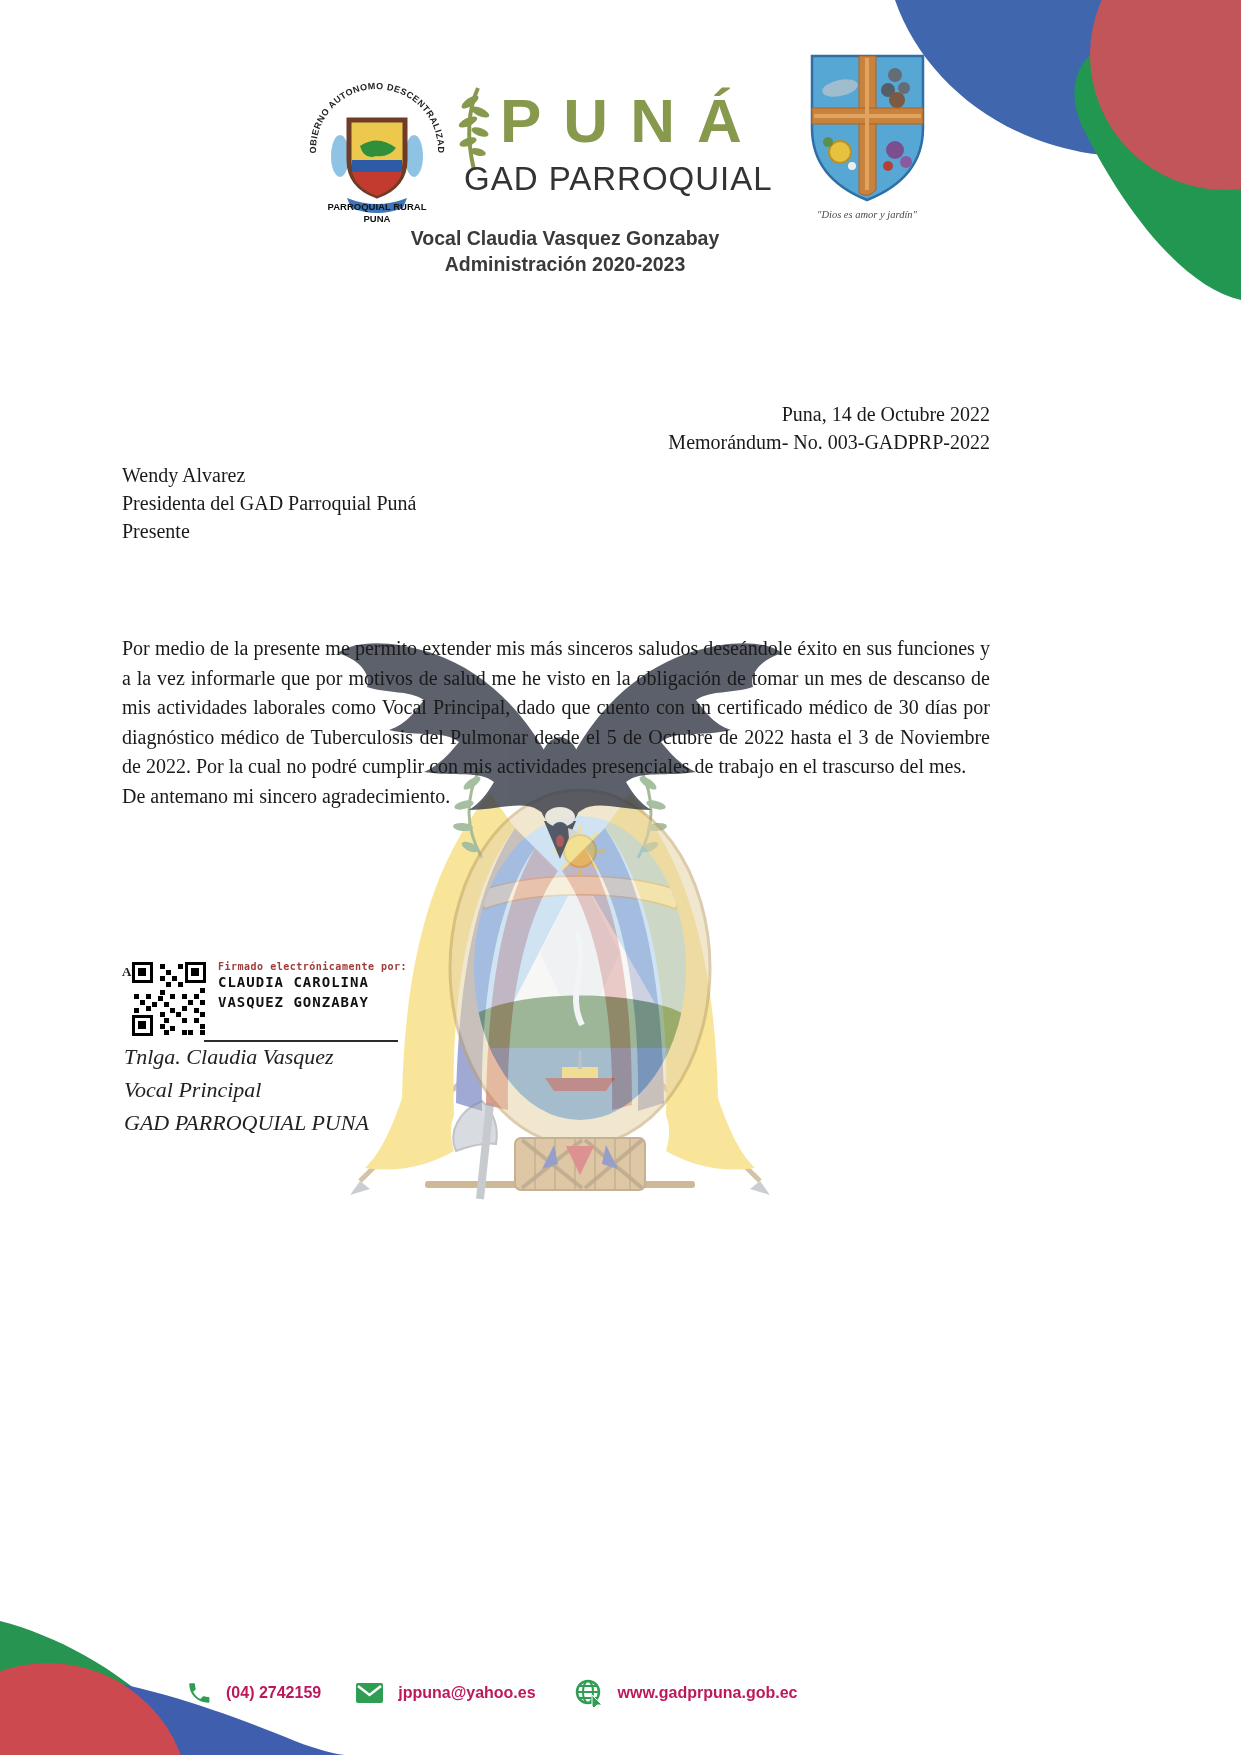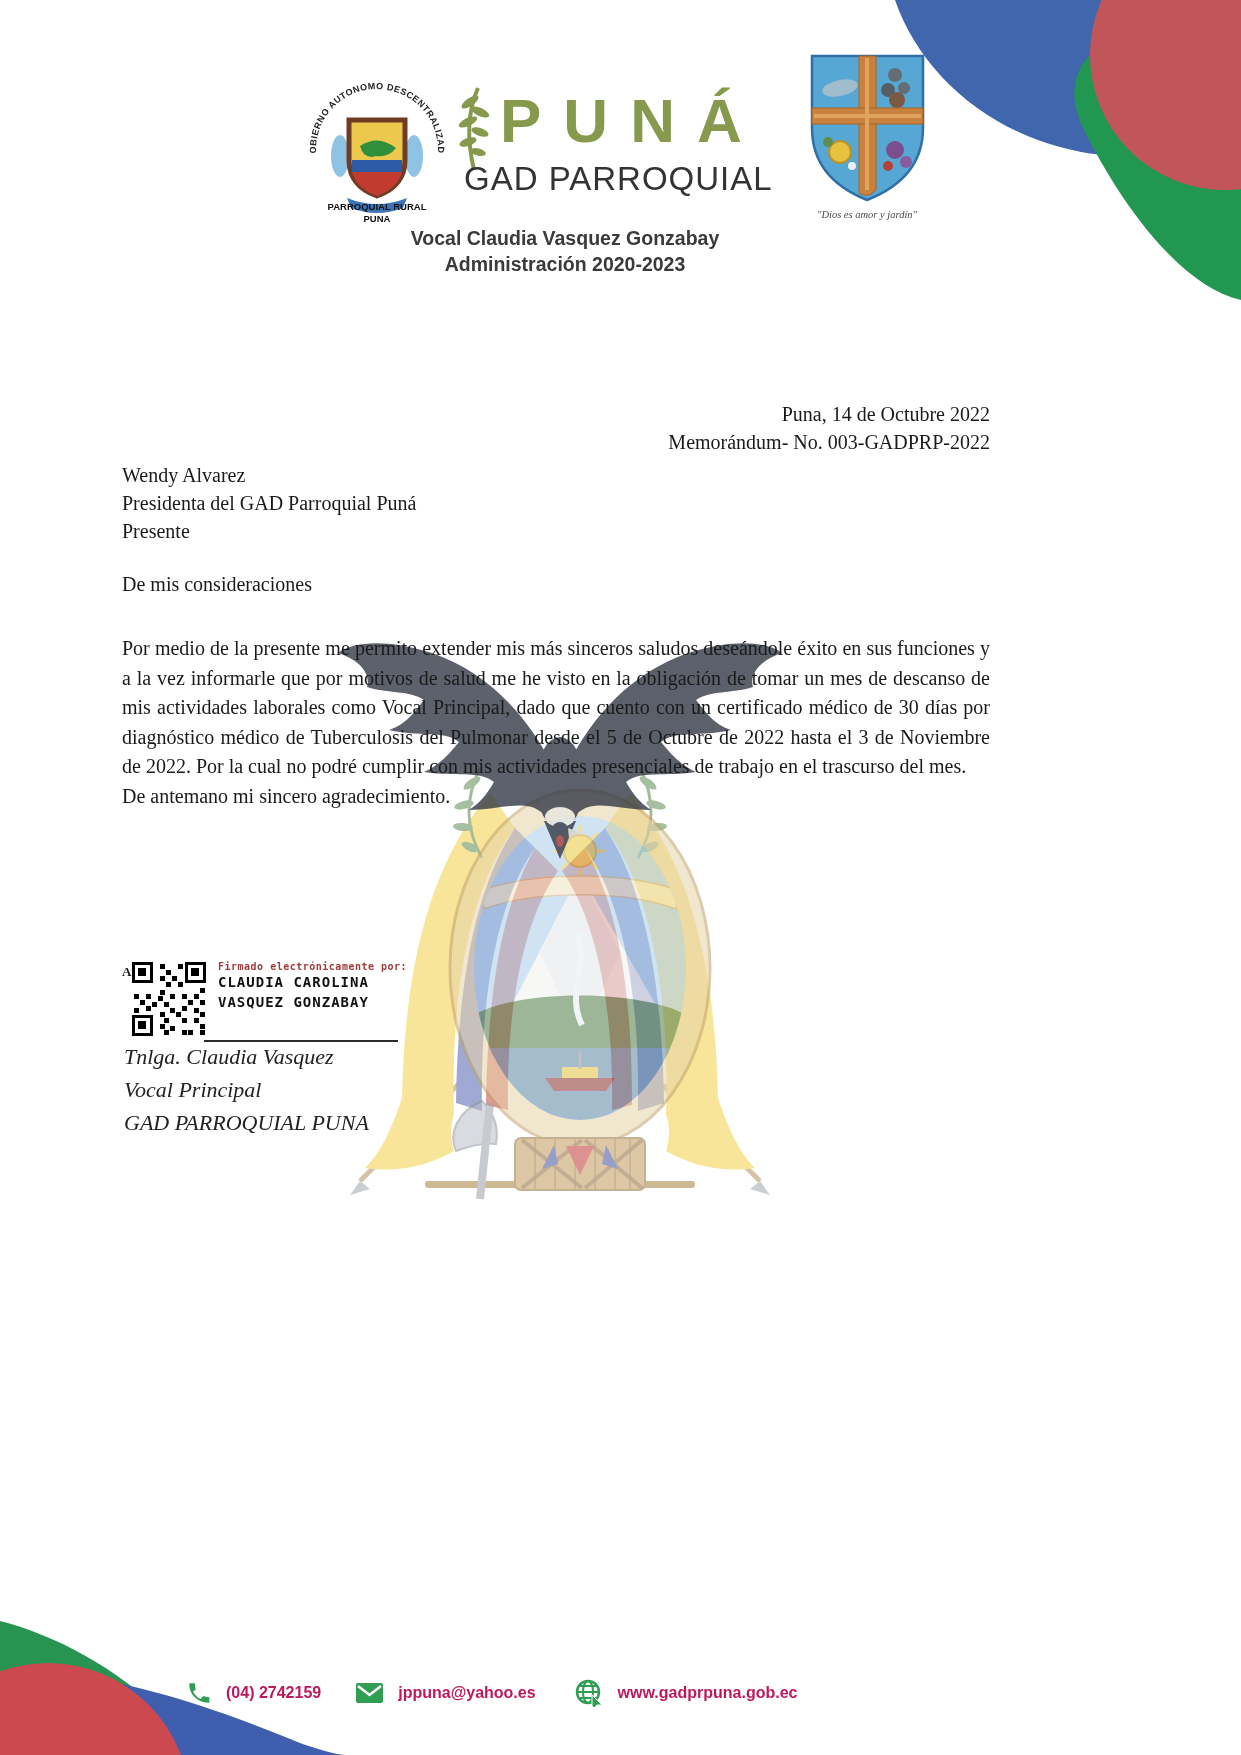--- a/index.html
+++ b/index.html
@@ -241,21 +241,20 @@
 
   <div class="abs letter date-line t-right">Puna, 14 de Octubre 2022</div>
   <div class="abs letter memo-line t-right">Memorándum- No. 003-GADPRP-2022</div>
 
   <div class="abs letter recipient">
     <div>Wendy Alvarez</div>
     <div>Presidenta del GAD Parroquial Puná</div>
     <div>Presente</div>
   </div>
 
-  <div class="abs letter salutation">De mis consideraciones</div>
 
   <div class="abs letter bodyblock">
     <div class="just">Por medio de la presente me permito extender mis más sinceros saludos deseándole éxito en sus funciones y a la vez informarle que por motivos de salud me he visto en la obligación de tomar un mes de descanso de mis actividades laborales como Vocal Principal, dado que cuento con un certificado médico de 30 días por diagnóstico médico de Tuberculosis del Pulmonar desde el 5 de Octubre de 2022 hasta el 3 de Noviembre de 2022. Por la cual no podré cumplir con mis actividades presenciales de trabajo en el trascurso del mes.</div>
     <div>De antemano mi sincero agradecimiento.</div>
   </div>
 
   <div class="abs letter closing">Atentamente:</div>
 
   <div class="abs qr">
     <div class="qf tl">

